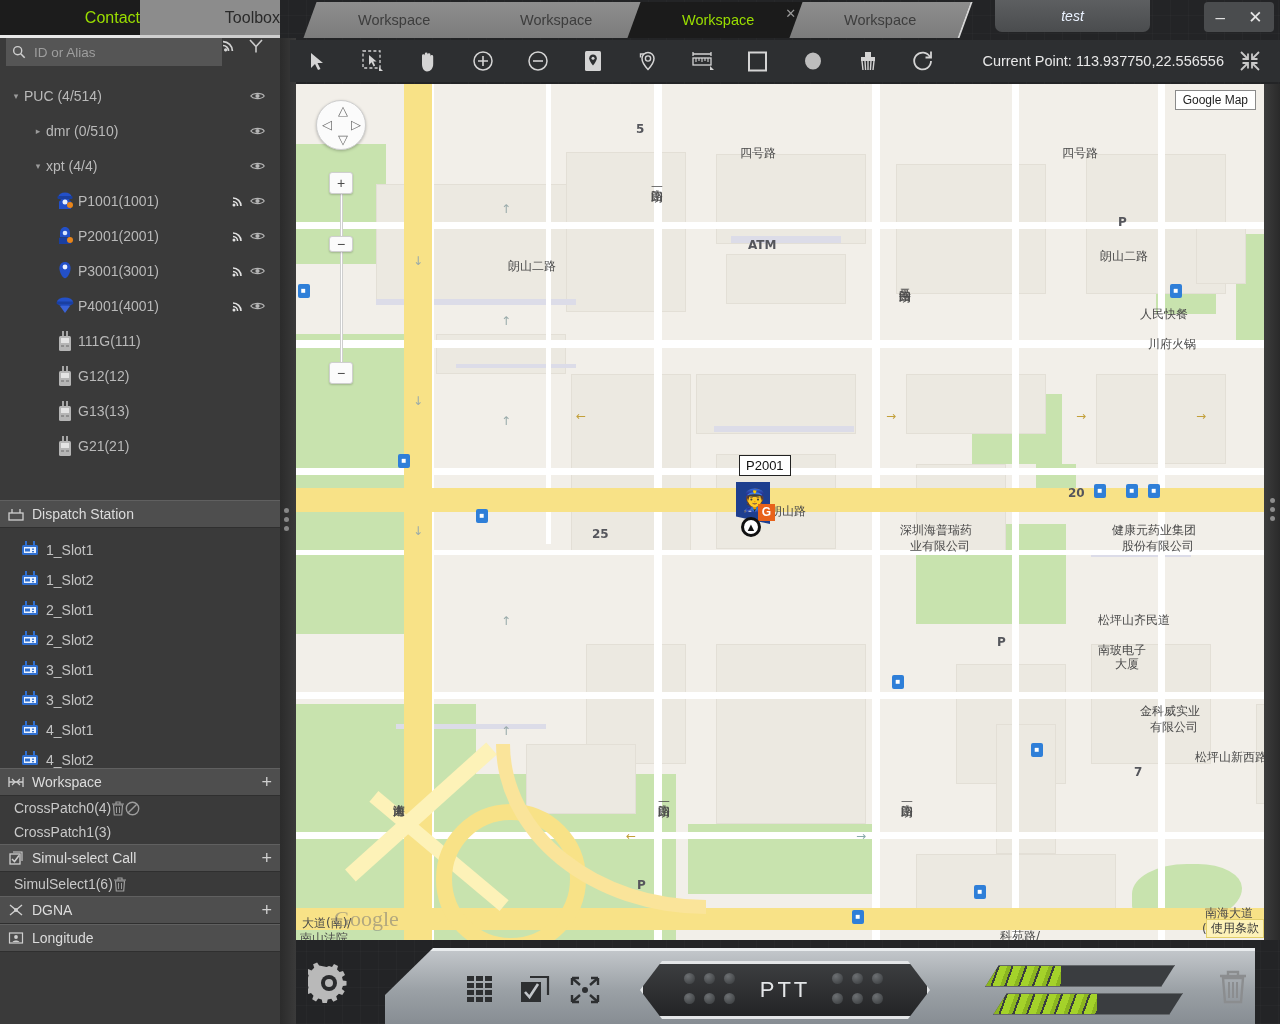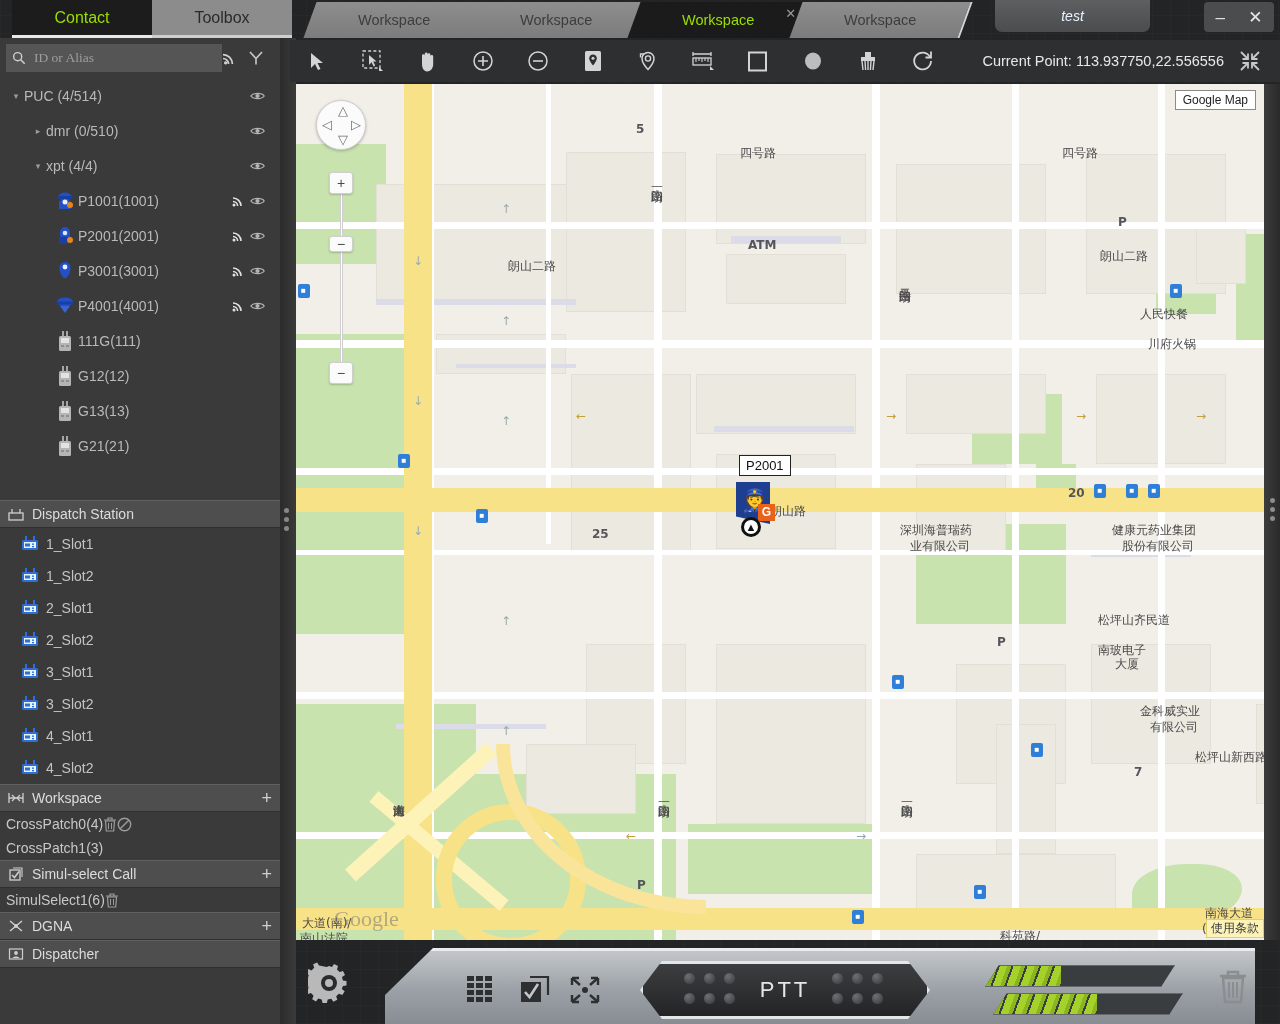--- a/index.html
+++ b/index.html
@@ -12,23 +12,22 @@
     background:
       repeating-linear-gradient(0deg, rgba(255,255,255,.018) 0 1px, transparent 1px 18px),
       repeating-linear-gradient(90deg, rgba(255,255,255,.018) 0 1px, transparent 1px 18px),
       #232426;
   }
 
   
   .titlebar { position:absolute; left:0; top:0; width:1280px; height:38px; }
   .tab-contact, .tab-toolbox {
     position:absolute; top:0; height:38px; width:140px;
-    display:flex; align-items:center; justify-content:center;
+    display:flex; align-items:center; justify-content:flex-end;
     font-size:16px;
-    margin-left:12px;
   }
   .tab-contact { left:0; background:#1c1c1c; color:#9ade00;
     border-bottom:3px solid #e8e8e8; }
   .tab-toolbox { left:140px; background:#8c8c8c; color:#2a2a2a;
     border-bottom:3px solid #cfcfcf; }
 
   .wstabs { position:absolute; left:290px; top:0; height:38px; }
   .wstab {
     position:absolute; top:2px; height:36px; width:170px;
     display:flex; align-items:center; justify-content:center;
@@ -49,22 +48,22 @@
     font-size:14px; color:#eaf2ff;font-style:italic;
   }
   .wincontrols { position:absolute; right:6px; top:2px; width:70px; height:30px;
     background:#4a4c4e; border-radius:4px; display:flex; align-items:center;
     justify-content:space-around; }
   .wincontrols div { color:#e6e6e6; font-size:17px; line-height:1; cursor:pointer; }
 
   
   .left { position:absolute; left:0; top:38px; width:280px; height:986px;
     background:#3a3a3a; }
-  .searchrow { height:40px; background:#3a3a3a; display:flex; align-items:center;
-    padding:0 6px;font-family:Liberation Serif, serif; }
+  .searchrow { height:40px; background:#3a3a3a; display:flex; 
+    padding:0 6px; }
   .searchbox { flex:1; height:28px; background:#555; display:flex; align-items:center;
     padding:0 6px; }
   .searchbox input { flex:1; background:transparent; border:0; outline:0;
     color:#cfcfcf; font-size:13.5px; font-family:inherit; }
   .searchbox input::placeholder { color:#9e9e9e; }
   .sicn { width:22px; text-align:center; color:#cfcfcf; font-size:14px; }
   .tool-r { width:26px; text-align:center; color:#c9c9c9; font-size:15px; }
 
   .tree { background:#3a3a3a; height:422px; overflow:hidden; }
   .trow { display:flex; align-items:center; height:35px; font-size:14px;
@@ -73,27 +72,27 @@
   .trow .lbl { flex:1; white-space:nowrap; }
   .eye { width:22px; text-align:center; color:#b4b4b4; font-size:12px; }
   .rss { width:18px; text-align:center; color:#dcdcdc; font-size:12px; }
 
   .sechdr { height:28px; background:#4e4e4e; display:flex; align-items:center;
     padding:0 8px; font-size:14px; color:#dcdcdc;
     border-top:1px solid #606060; border-bottom:1px solid #2f2f2f; }
   .sechdr .hicn { width:24px; color:#cfcfcf; font-size:13px; }
   .sechdr .plus { margin-left:auto; font-size:18px; color:#cfcfcf; }
 
-  .sitem { height:30px; display:flex; align-items:center; font-size:14px;
-    color:#c3c3c3; padding:16px 8px; }
+  .sitem { height:30px; display:flex; align-items:flex-end; font-size:14px;
+    color:#c3c3c3; padding:0 8px; }
   .sitem .micn { width:26px; text-align:center; font-size:13px; }
   .sitem .cnt { color:#aaa; font-size:13px; margin-left:auto; padding-right:6px; }
   .sitem .act { width:20px; text-align:center; color:#9c9c9c; font-size:13px; }
   .flat { height:24px; font-size:14px; color:#c8c8c8; display:flex;
-    align-items:center; padding:0 6px; }
+    align-items:center; padding:0 6px;margin-left:8px; }
 
   
   .splitter { position:absolute; left:280px; top:38px; width:16px; height:986px;
     background:linear-gradient(90deg,#2b2b2b,#3a3a3a); }
   .splitter .grip { position:absolute; left:4px; top:466px; }
   .splitter .grip i { display:block; width:5px; height:5px; border-radius:50%;
     background:#888; margin:4px 0; }
 
   
   .maptoolbar { position:absolute; left:290px; top:40px; width:990px; height:42px;
@@ -657,21 +656,21 @@
     </div>
 
     <div class="sechdr">
       <span class="hicn">
         <svg width="16" height="14" viewBox="0 0 16 14">
             <rect x="1.5" y="2" width="13" height="10" fill="none" stroke="#cfcfcf" stroke-width="1.2"></rect>
             <circle cx="8" cy="6" r="1.9" fill="#cfcfcf"></circle>
             <path d="M4.6 11c.8-2 5.9-2 6.8 0" fill="#cfcfcf"></path>
           </svg>
       </span>
-      <span>Dispatcher</span>
+      <span>Longitude</span>
     </div>
   </div>
 
   <div class="splitter">
     <div class="grip">
         <i></i>
         <i></i>
         <i></i>
       </div>
   </div>

